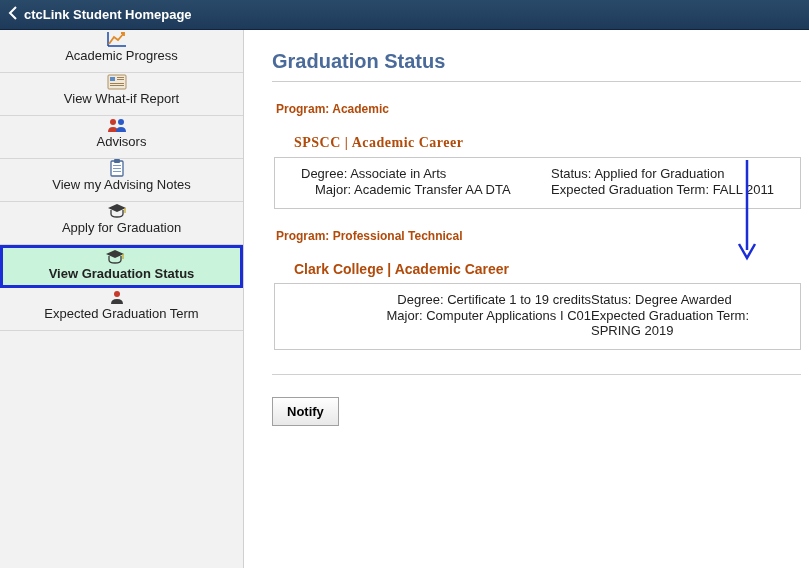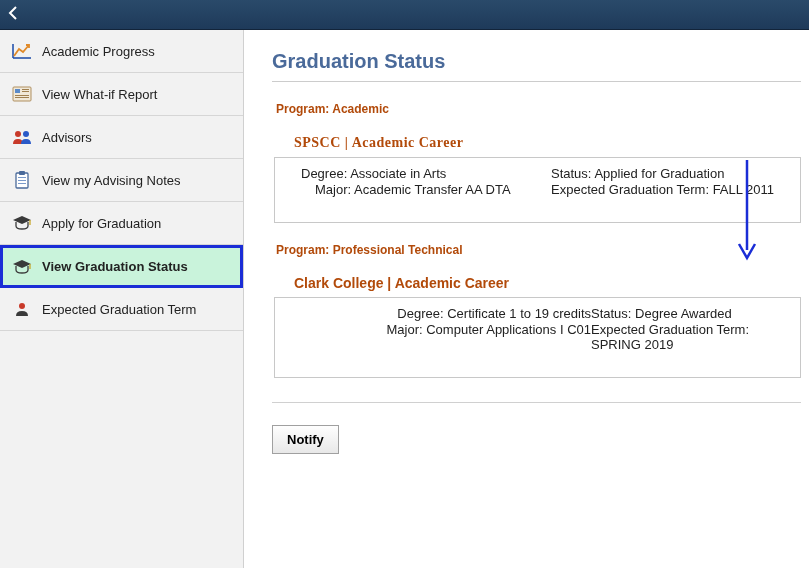--- a/index.html
+++ b/index.html
@@ -37,20 +37,21 @@
     }
     .sidebar-item {
       display: flex;
       align-items: center;
       height: 43px;
       padding: 0 12px;
       border-bottom: 1px solid #d6d6d6;
       cursor: pointer;
       font-size: 13px;
       color: #222;
+      flex-direction: column;
     }
     .sidebar-item .icon {
       width: 20px;
       height: 18px;
       margin-right: 10px;
       display: flex;
       align-items: center;
       justify-content: center;
     }
     .sidebar-item.selected {
@@ -81,21 +82,21 @@
       font-weight: bold;
       font-size: 14px;
       margin: 0 0 6px 22px;
     }
     .career-label .spscc {
       font-family: Liberation Serif, serif;
       letter-spacing: 0.5px;
     }
     .career-box {
       border: 1px solid #c8c8c8;
-      padding: 8px 12px 24px 26px;
+      padding: 8px 12px 10px 26px;
       margin-left: 2px;
     }
     .career-row {
       display: flex;
     }
     .career-col-left {
       flex: 0 0 250px;
     }
     .career-col-right {
       flex: 1;
@@ -124,20 +125,21 @@
   </style>
 </head>
 <body>
 
 <div class="header">
   <span class="back-icon">
     <svg width="10" height="14" viewBox="0 0 10 14">
         <path d="M8 1 L2 7 L8 13" stroke="#fff" stroke-width="2" fill="none"></path>
       </svg>
   </span>
+  <span class="title">ctcLink Student Homepage</span>
 </div>
 
 <div class="layout">
   <div class="sidebar">
 
     <div class="sidebar-item">
       <span class="icon">
         <svg width="20" height="16" viewBox="0 0 20 16">
             <path d="M1 15 L1 1 M1 15 L19 15" stroke="#1a4aa8" stroke-width="1.5" fill="none"></path>
             <path d="M2 13 L7 6 L11 9 L17 2" stroke="#e08a2a" stroke-width="1.8" fill="none"></path>

